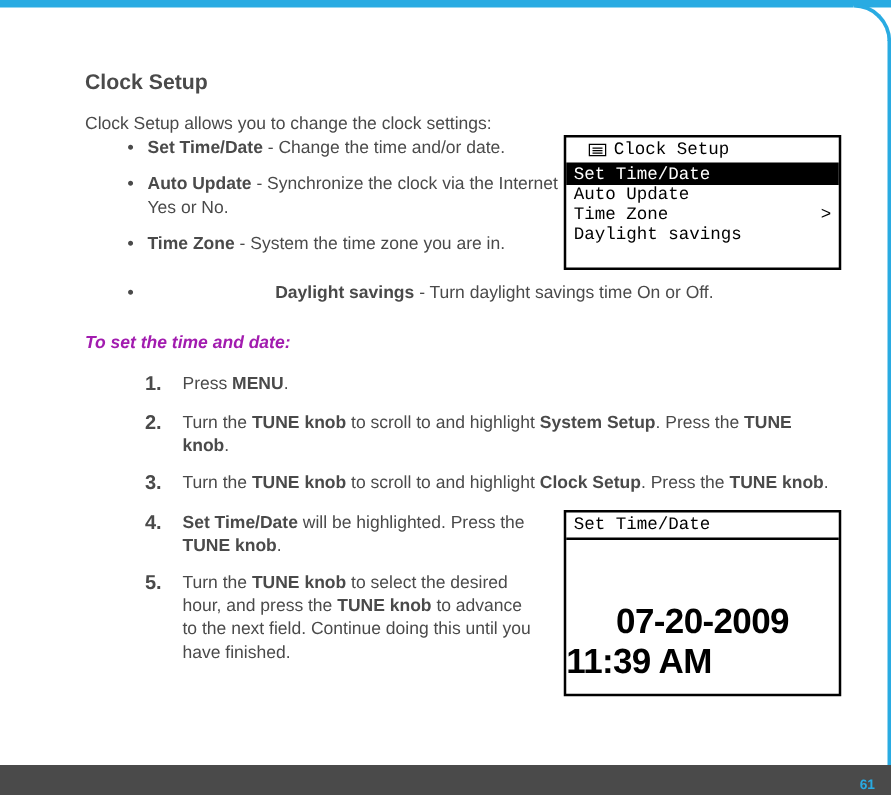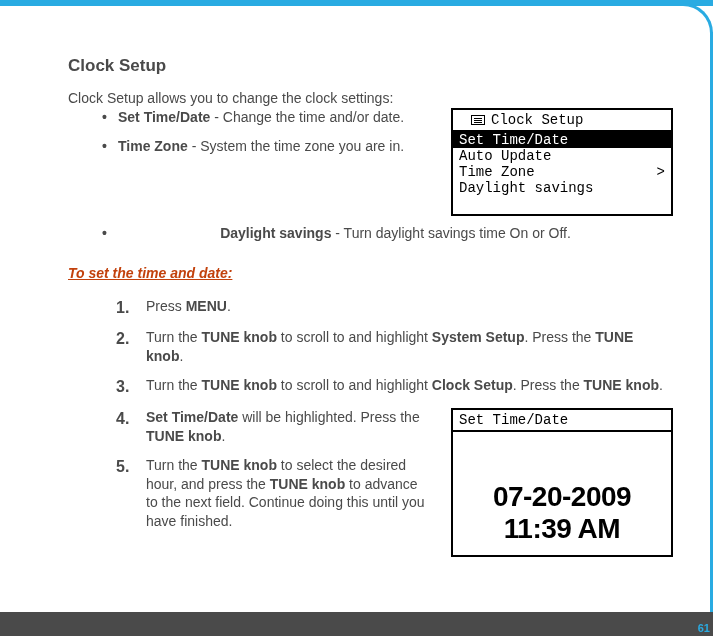--- a/index.html
+++ b/index.html
@@ -48,21 +48,21 @@
       position: absolute;
       bottom: 0;
       left: 0;
       right: 0;
       height: 24px;
       background: #4a4a4a;
     }
     .page-num {
       position: absolute;
       bottom: 2px;
-      right: 3px;
+      right: 13px;
       font-size: 11px;
       font-weight: bold;
       color: #29abe2;
       z-index: 10;
     }
     .content {
       padding: 56px 40px 30px 68px;
       position: relative;
     }
     h1 {
@@ -161,23 +161,22 @@
     .remaining-bullet li::before {
       content: "•";
       position: absolute;
       left: -16px;
       top: 0;
       font-weight: bold;
     }
     .subheading {
       font-style: italic;
       font-weight: bold;
-      color: #c2410c;
+      color: #a21caf;
       margin-bottom: 16px;
-      text-decoration: underline;
     }
     .steps-container {
       padding-left: 48px;
     }
     .steps {
       list-style: none;
     }
     .step {
       display: flex;
       margin-bottom: 10px;
@@ -221,41 +220,43 @@
       text-align: center;
       padding: 8px 4px 0;
       color: #000;
       letter-spacing: -0.5px;
       margin-top: 41px;
     }
     .time-clock {
       font-family: Arial, sans-serif;
       font-size: 28px;
       font-weight: bold;
-      text-align: center;
       color: #000;
       letter-spacing: -0.5px;
     }
   </style>
 </head>
 <body>
 
 <div class="top-stripe"></div>
 <div class="corner-curve"></div>
 <div class="right-stripe"></div>
 
 <div class="content">
 
   <h1>Clock Setup</h1>
   <p class="intro">Clock Setup allows you to change the clock settings:</p>
 
   <div class="main-row">
     <ul class="bullets">
       <li>
         <span class="bold">Set Time/Date</span><span> - Change the time and/or date.</span>
+      </li>
+      <li>
+        <span class="bold">Auto Update</span><span> - Synchronize the clock via the Internet Yes or No.</span>
       </li>
       <li>
         <span class="bold">Time Zone</span><span> - System the time zone you are in.</span>
       </li>
     </ul>
 
     <div class="menu-screen">
       <div class="menu-title">
         <span class="menu-icon"></span>
         <span>Clock Setup</span>

